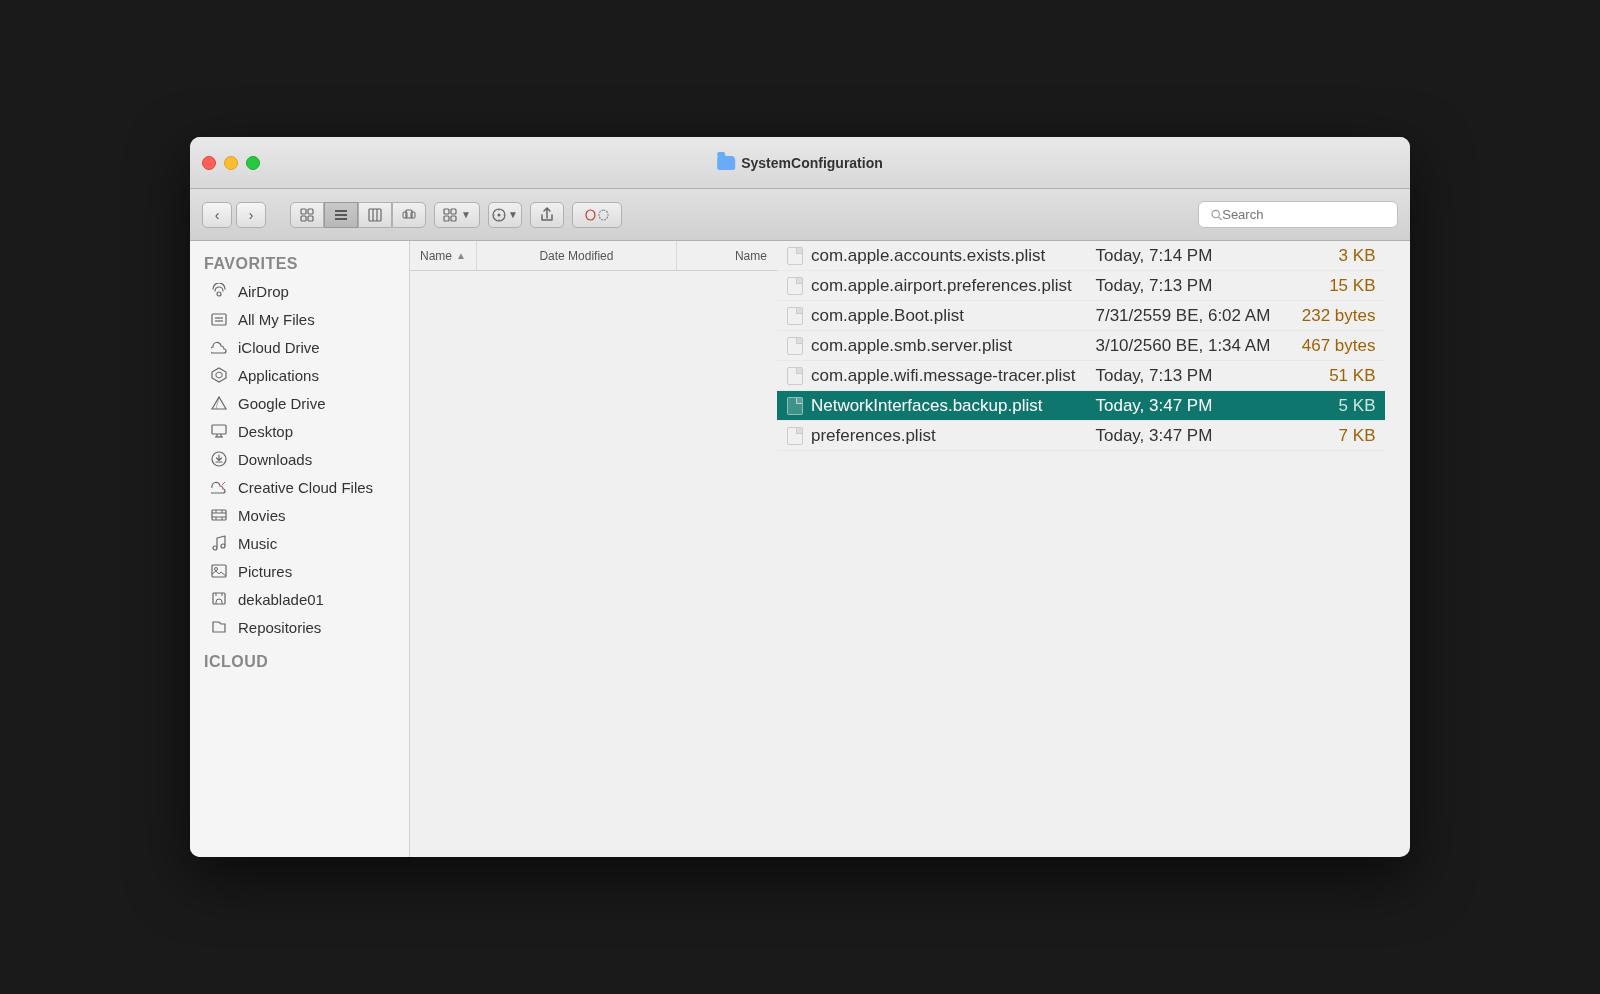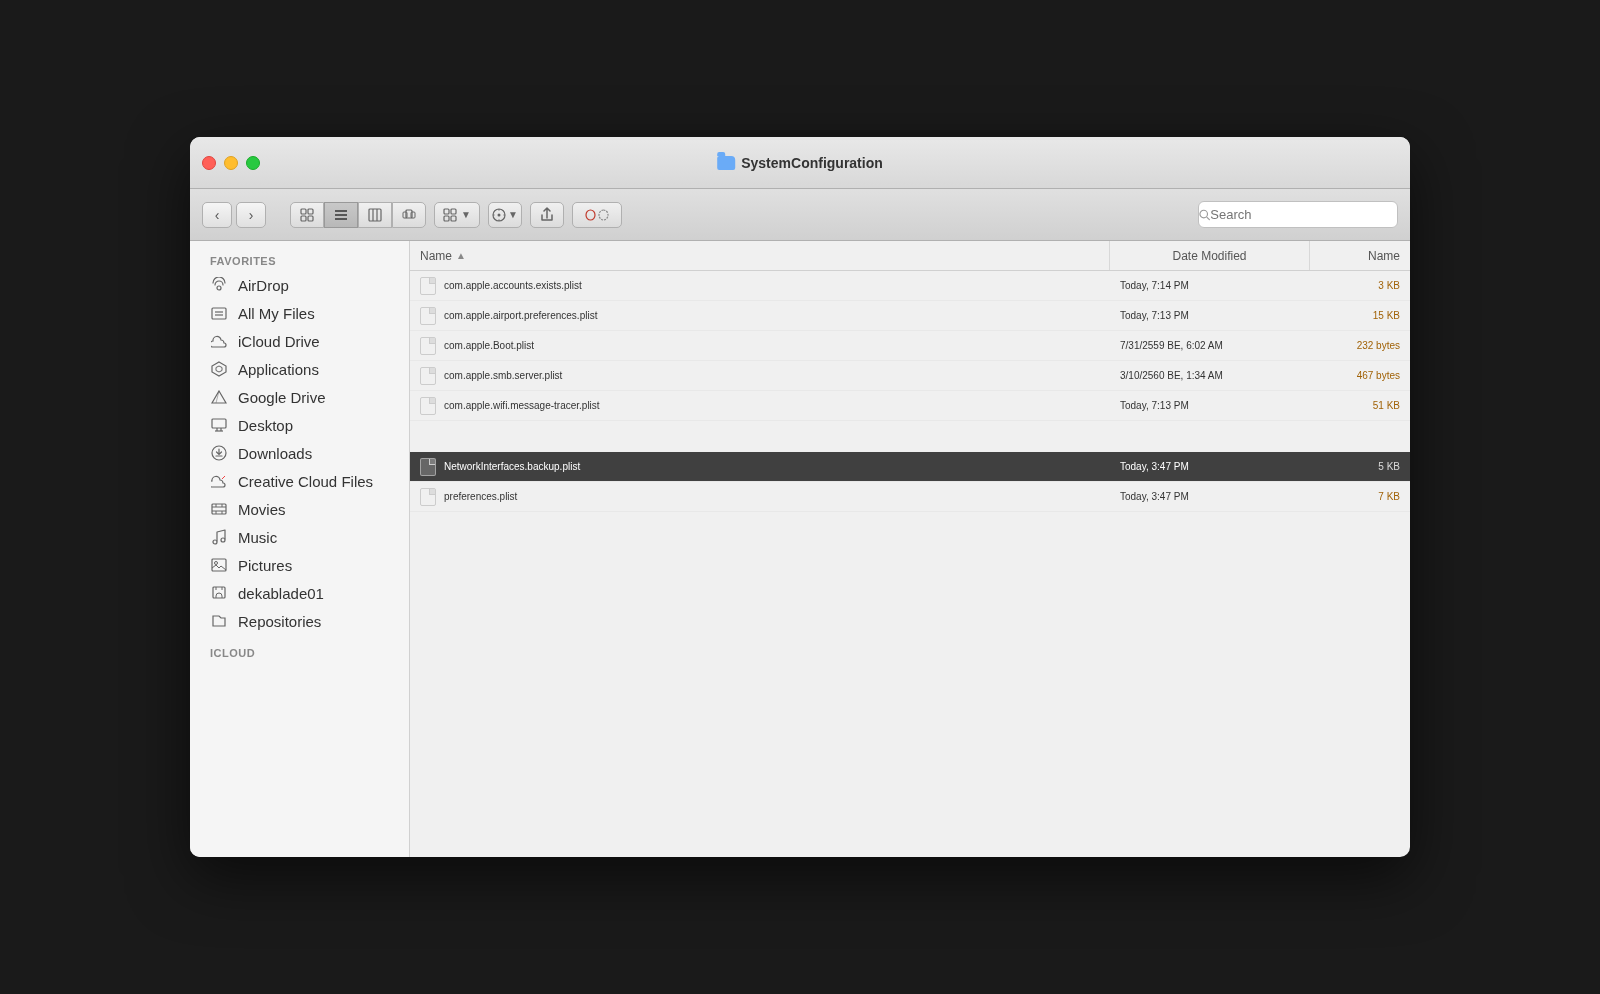--- a/index.html
+++ b/index.html
@@ -177,21 +177,21 @@
       cursor: pointer;
       color: #555;
     }
     .search-box {
       margin-left: auto;
       display: flex;
       align-items: center;
       background: white;
       border: 1px solid #c0c0c0;
       border-radius: 6px;
-      padding: 0 0;
+      padding: 0 12px;
       width: 200px;
       height: 27px;
       gap: 0;
     }
     .search-box input {
       border: none;
       outline: none;
       background: transparent;
       font-size: 13px;
       color: #999;
@@ -206,24 +206,24 @@
     
     .sidebar {
       width: 220px;
       background: #f5f5f5;
       border-right: 1px solid #d0d0d0;
       overflow-y: auto;
       padding: 10px 0;
       flex-shrink: 0;
     }
     .sidebar-section-title {
-      font-size: 11px;
+      font-size: 16px;
       font-weight: 600;
       color: #888;
-      padding: 4px 20px;
+      padding: 4px 14px;
       text-transform: uppercase;
       letter-spacing: 0.5px;
     }
     .sidebar-item {
       display: flex;
       align-items: center;
       gap: 10px;
       padding: 5px 16px;
       cursor: pointer;
       border-radius: 6px;
@@ -241,21 +241,21 @@
     }
     .sidebar-label {
       font-size: 15px;
       color: #333;
     }
     
     .file-area {
       flex: 1;
       overflow-y: auto;
       display: flex;
-      flex-direction: column;
+      flex-direction: row;
     }
     .file-header {
       display: flex;
       align-items: center;
       height: 30px;
       background: #f0f0f0;
       border-bottom: 1px solid #d0d0d0;
       flex-shrink: 0;
     }
     .file-header-col {
@@ -272,24 +272,24 @@
     .file-header-col.name { flex: 1; cursor: pointer; }
     .file-header-col.date { width: 200px; justify-content: center; }
     .file-header-col.size { width: 100px; justify-content: flex-end; border-right: none; }
     .file-row {
       display: flex;
       align-items: center;
       height: 30px;
       border-bottom: 1px solid #e8e8e8;
       cursor: pointer;
     }
-    .file-row.selected { background: #404040; margin-top: 31px; }
+    .file-row.selected { background: #0f766e; }
     .file-row.selected .file-cell { color: white; }
     .file-cell {
-      font-size: 10px;
+      font-size: 17px;
       color: #333;
       padding: 0 10px;
       display: flex;
       align-items: center;
       gap: 8px;
       height: 100%;
     }
     .file-cell.name { flex: 1; }
     .file-cell.date { width: 200px; }
     .file-cell.size { width: 100px; justify-content: flex-end; color: #a16207; }

